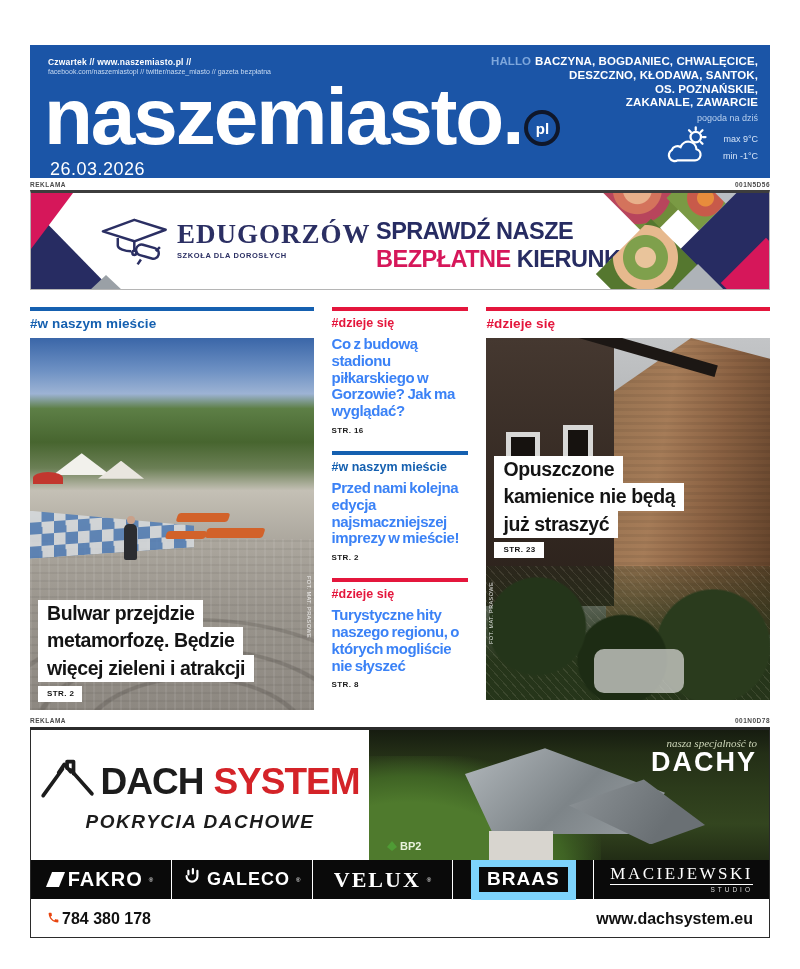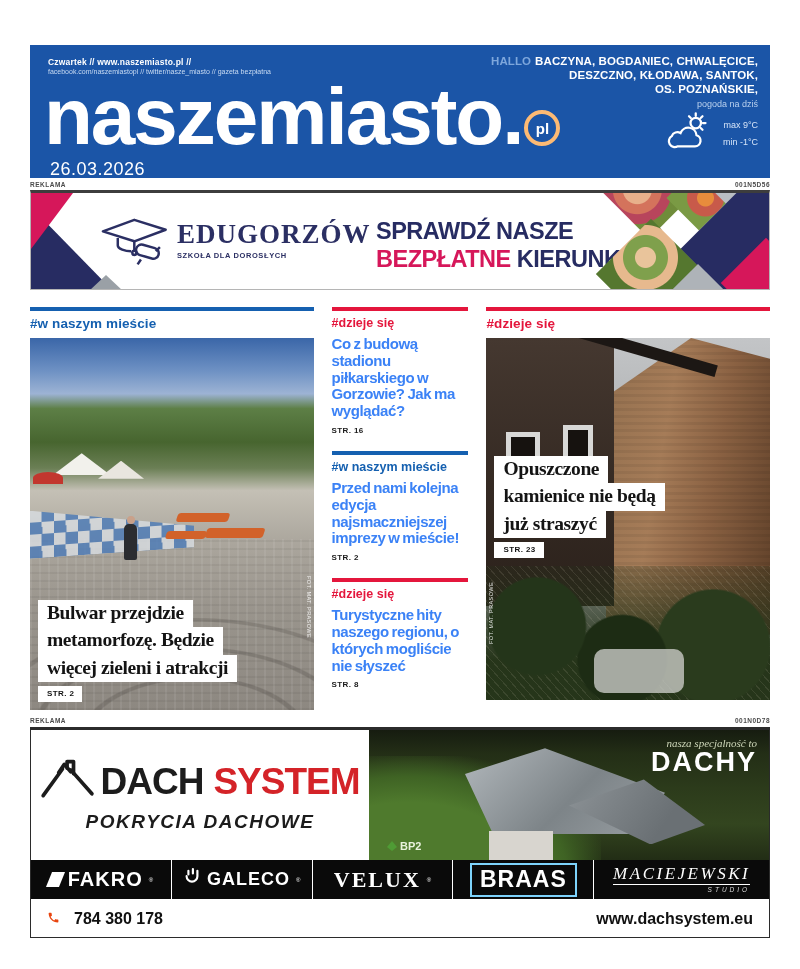--- a/index.html
+++ b/index.html
@@ -6,21 +6,21 @@
 html,body{background:#fff;}
 .page{position:relative;width:800px;height:969px;background:#fff;overflow:hidden;
   font-family:"Liberation Sans",sans-serif;margin:0 auto;}
 
 
 .masthead{position:absolute;left:30px;top:45px;width:740px;height:133px;background:#1b55a7;color:#fff;}
 .mh-lines{position:absolute;left:18px;top:12px;line-height:1.25;}
 .mh-line1{font-size:8.5px;font-weight:bold;letter-spacing:.2px;}
 .mh-line2{font-size:7px;color:#c8dbf3;}
 .logo{position:absolute;left:14px;top:32px;font-size:80px;font-weight:bold;letter-spacing:-2px;line-height:1;white-space:nowrap;}
-.logo-badge{display:inline-block;width:36px;height:36px;border:4px solid #fdba74;border-radius:50%;
+.logo-badge{display:inline-block;width:36px;height:36px;border:4px solid #0f172a;border-radius:50%;
   font-size:15px;font-weight:bold;text-align:center;line-height:29px;vertical-align:10px;margin-left:2px;letter-spacing:0;}
 .mh-date{position:absolute;left:20px;top:114px;font-size:18px;font-weight:normal;letter-spacing:.5px;}
 .mh-right{position:absolute;right:12px;top:10px;width:340px;text-align:right;}
 .cities{font-size:11.5px;font-weight:bold;line-height:1.2;letter-spacing:.1px;}
 .hallo{color:#7ea7dc;margin-right:4px;}
 .pogoda{margin-top:3px;font-size:9px;color:#b9d0ee;}
 .weatherrow{margin-top:2px;display:flex;justify-content:flex-end;align-items:center;gap:10px;}
 .temps{font-size:9px;color:#d5e4f8;line-height:1.9;text-align:right;}
 
 
@@ -100,21 +100,21 @@
  radial-gradient(circle 60px at 48% 70%,#1d2c14 0 44px,transparent 46px),
  radial-gradient(circle 80px at 80% 60%,#2a3b1d 0 56px,transparent 58px),
  repeating-linear-gradient(48deg,rgba(210,200,180,.12) 0 1px,transparent 1px 6px),
  linear-gradient(180deg,rgba(35,48,24,.25),#26351a 70%);}
 .p3-snow{position:absolute;left:38%;bottom:2%;width:90px;height:44px;background:#c9cac6;border-radius:10px;opacity:.8;}
 .overlay{position:absolute;left:8px;}
 .ov1{top:262px;}
 .ov3{top:118px;}
 .ov-line{display:block;}
 .ov-line span{display:inline-block;background:#fff;color:#141414;font-weight:bold;
- font-size:19.5px;letter-spacing:-.4px;padding:3px 9px 4px 9px;line-height:1.05;font-family:Liberation Serif, serif;}
+ font-size:19.5px;letter-spacing:-.4px;padding:3px 9px 4px 9px;line-height:1.05;}
 .str-chip{display:inline-block;background:#fff;color:#111;font-size:8px;font-weight:bold;
  letter-spacing:.4px;padding:3px 8px 4px 9px;}
 .credit{position:absolute;font-size:5.5px;color:rgba(255,255,255,.85);letter-spacing:.4px;
  writing-mode:vertical-rl;}
 .credit-r{right:2px;bottom:72px;}
 .credit-l{left:2px;bottom:56px;transform:rotate(180deg);}
 .block{margin-bottom:16px;}
 .bhead{font-size:12.5px;font-weight:bold;margin:5px 0 6px;}
 .bh{font-size:15px;font-weight:bold;color:#3b82f6;line-height:1.12;letter-spacing:-.4px;word-spacing:-1px;margin-bottom:6px;}
 .str{font-size:8px;font-weight:bold;color:#1a1a1a;letter-spacing:.4px;}
@@ -139,51 +139,52 @@
  clip-path:polygon(0 40%,55% 0,100% 70%,60% 100%);}
 .wallW{position:absolute;left:30%;bottom:0;width:16%;height:22%;background:#d8d5cf;}
 .tagline{position:absolute;right:12px;top:7px;text-align:right;}
 .tg-script{font-family:"Liberation Serif",serif;font-style:italic;font-size:11px;color:#cdd6b8;}
 .tg-big{font-size:27px;font-weight:bold;color:#fff;letter-spacing:2px;line-height:1;}
 .bp2{position:absolute;left:18px;bottom:8px;display:flex;align-items:center;gap:3px;
  color:#e8f2dc;font-size:11px;font-weight:bold;}
 .leaf{width:10px;height:10px;background:#4f9b35;clip-path:polygon(50% 0,100% 60%,50% 100%,0 60%);}
 .logos{display:flex;height:39px;gap:1px;background:#fff;}
 .plogo{flex:1;background:#0a0a0a;color:#fff;display:flex;align-items:center;justify-content:center;gap:6px;white-space:nowrap;}
-.plogo.wide{flex:1.25;font-style:italic;}
+.plogo.wide{flex:1.25;}
 .fakro-blk{display:inline-block;width:13px;height:15px;background:#fff;transform:skewX(-22deg);}
 .fakro-t{font-size:20px;font-weight:bold;letter-spacing:1px;}
 .reg{font-size:6px;vertical-align:9px;}
 .galeco-t{font-size:18px;font-weight:bold;letter-spacing:1px;}
 .velux-t{font-family:"Liberation Serif",serif;font-size:22px;font-weight:bold;letter-spacing:2px;}
-.braas-t{font-size:23px;font-weight:bold;letter-spacing:1px;border:2px solid #7dd3fc;padding:1px 8px 2px;}
+.braas-t{font-size:19px;font-weight:bold;letter-spacing:1px;border:8px solid #7dd3fc;padding:1px 8px 2px;}
 .maci{display:flex;flex-direction:column;align-items:flex-end;line-height:1;}
 .maci-t{font-family:"Liberation Serif",serif;font-size:17px;letter-spacing:2.5px;border-bottom:1px solid #fff;padding-bottom:2px;}
 .maci-s{font-size:6.5px;letter-spacing:3px;margin-top:2px;color:#ddd;}
 .contact{display:flex;justify-content:space-between;align-items:center;height:39px;background:#fff;
  padding:0 16px;font-size:16px;font-weight:bold;color:#111;}
-.phone{display:flex;align-items:flex-end;gap:14px;}
+.phone{display:flex;align-items:flex-end;gap:2px;}
 </style>
 </head>
 <body>
 
 <div class="page">
 
   <div class="masthead">
     <div class="mh-lines">
       <div class="mh-line1">Czwartek // www.naszemiasto.pl //</div>
       <div class="mh-line2">facebook.com/naszemiastopl // twitter/nasze_miasto // gazeta bezpłatna</div>
     </div>
     <div class="logo"><span>naszemiasto.</span><span class="logo-badge">pl</span></div>
     <div class="mh-date">26.03.2026</div>
     <div class="mh-right">
       <div class="cities">
         <div><span class="hallo">HALLO</span><span>BACZYNA, BOGDANIEC, CHWALĘCICE,</span></div>
         <div>DESZCZNO, KŁODAWA, SANTOK,</div>
         <div>OS. POZNAŃSKIE,</div>
+        <div>ZAKANALE, ZAWARCIE</div>
       </div>
       <div class="pogoda">pogoda na dziś</div>
       <div class="weatherrow">
         <span>
           <svg width="48" height="42" viewBox="0 0 64 54">
             <g fill="none" stroke="#fff" stroke-width="3" stroke-linecap="round">
               <circle cx="41" cy="15" r="7"></circle>
               <path d="M41 2v3.5M50 6l-2.4 2.4M54 15h-3.5M50 24l-2.4-2.4M32 6l2.4 2.4"></path>
               <path d="M17 46h23a7.5 7.5 0 0 0 2-14.7 11 11 0 0 0-21.3-2.8A8 8 0 0 0 9 32.5 7 7 0 0 0 17 46z"></path>
             </g>

